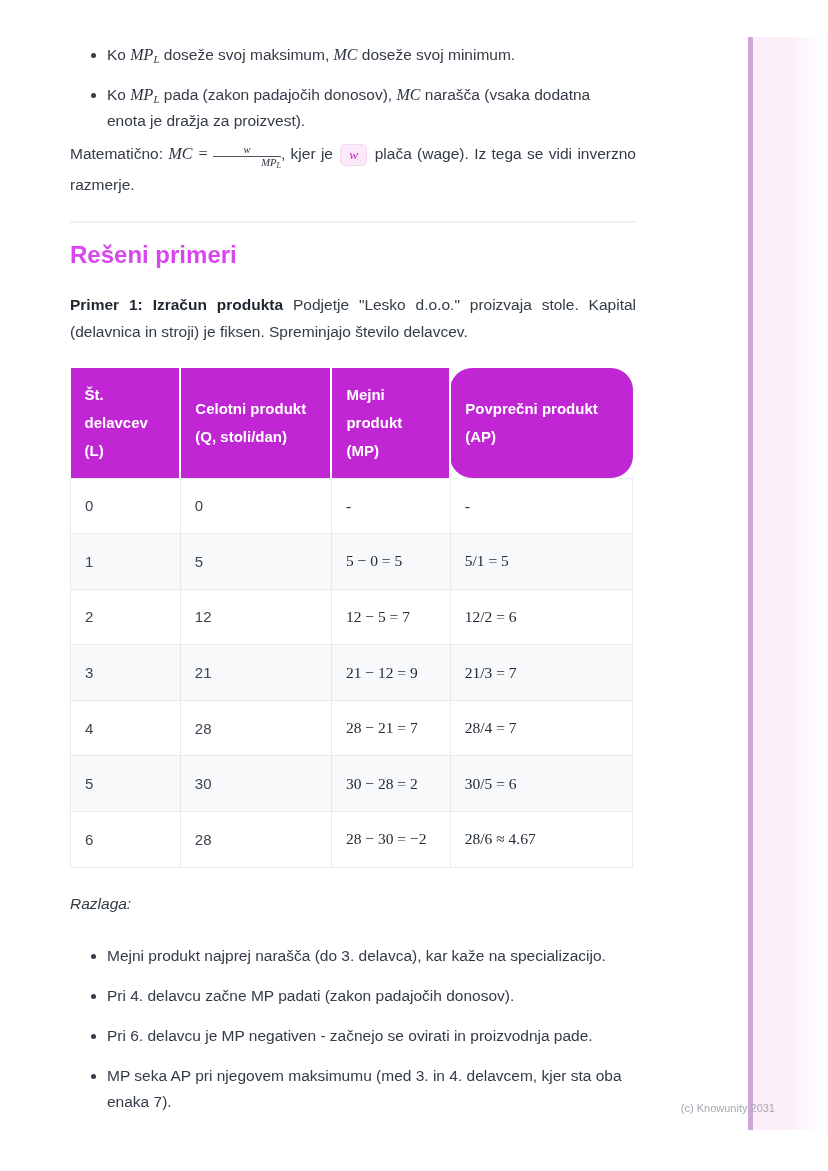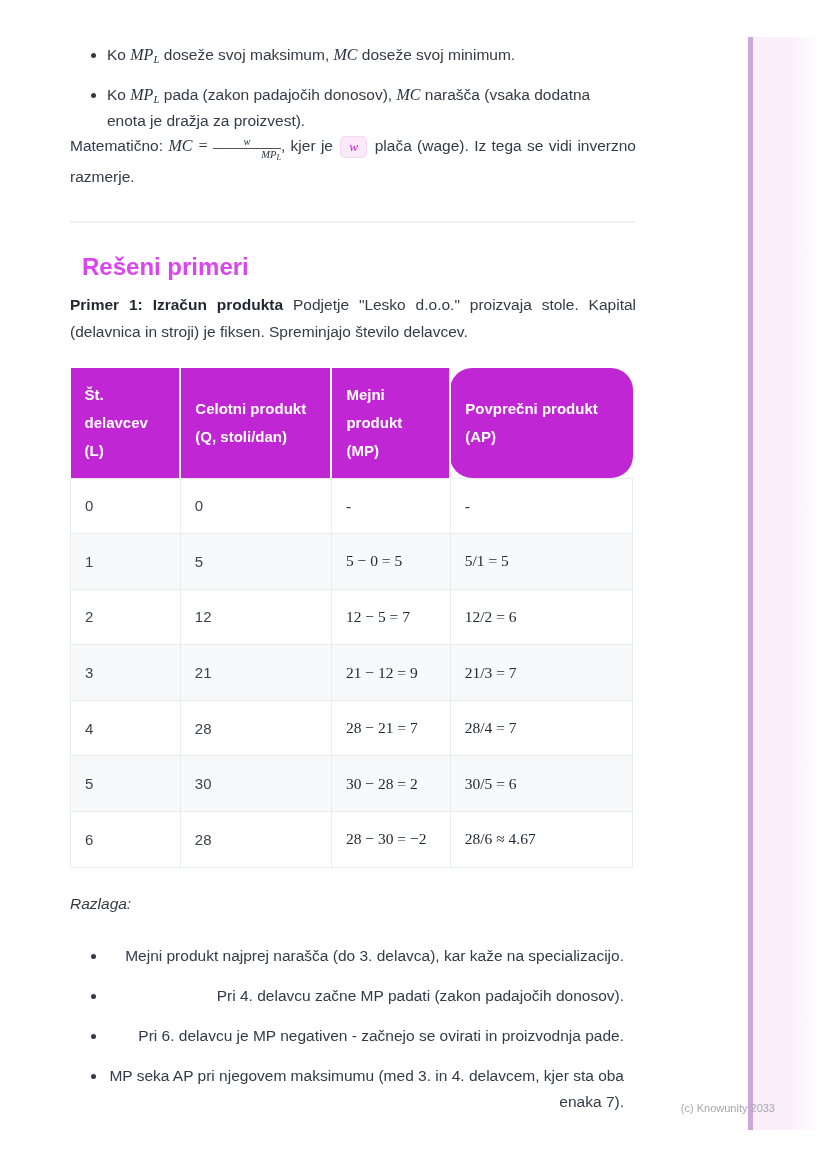--- a/index.html
+++ b/index.html
@@ -10,21 +10,21 @@
   .stripe-fill{position:absolute;left:753px;top:37px;width:68px;height:1093px;z-index:0;
         background:linear-gradient(to right,#fbeffa 0%,#fbeffa 55%,rgba(251,239,250,0) 100%);}
   .content{position:absolute;left:70px;width:566px;z-index:2;}
   
   .intro{top:30px;}
   ul.bullets{margin:12px;padding-left:25px;list-style:disc;}
   ul.bullets li{font-size:15.5px;line-height:26px;margin-bottom:14px;color:#333b47;}
   .mvar{font-family:"Liberation Serif","DejaVu Serif",serif;font-style:italic;font-size:16px;color:#2b3340;}
   sub.msub{font-family:"Liberation Serif","DejaVu Serif",serif;font-style:italic;font-size:11px;vertical-align:-3px;line-height:0;}
   
-  .math-para{top:131px;font-size:15.5px;line-height:29px;text-align:justify;color:#333b47;}
+  .math-para{top:139px;font-size:15.5px;line-height:29px;text-align:justify;color:#333b47;}
   .frac{display:inline-block;vertical-align:-7px;text-align:center;line-height:1;
         font-family:"Liberation Serif","DejaVu Serif",serif;font-style:italic;font-size:10.5px;color:#2b3340;}
   .frac .num{display:block;border-bottom:1px solid #4b5563;padding:0 3px 1px;}
   .frac .den{display:block;padding-top:1px;white-space:nowrap;margin-left:48px;}
   .frac .den sub{font-size:8px;vertical-align:-2px;}
   .code-badge{display:inline-block;background:#fbe9f9;color:#c026d3;border:1px solid #f5d8f0;
         border-radius:5px;padding:1px 8px 2px;font-family:"Liberation Serif","DejaVu Serif",serif;
         font-style:italic;font-size:13.5px;line-height:17px;margin:0 2px;}
   
   .divider{position:absolute;left:70px;top:221px;width:565px;height:0;border-top:2px solid #f0f0f1;z-index:2;}
@@ -39,21 +39,21 @@
   .prod-table th{background:#c026d3;color:#ffffff;font-size:15px;font-weight:700;text-align:left;
         vertical-align:middle;padding:10px 14px;line-height:28px;border-right:2px solid #ffffff;}
   .prod-table th:last-child{border-right:none;border-radius:22px;}
   .prod-table tbody tr{height:55.6px;background:#ffffff;}
   .prod-table tbody tr:nth-child(even){background:#f8f9fb;}
   .prod-table td{border:1px solid #e9ecef;vertical-align:middle;padding:0 14px;font-size:15px;color:#3c4450;}
   .prod-table td.math{font-family:"Liberation Serif","DejaVu Serif",serif;font-size:15.5px;color:#222a36;}
   .col-l{width:92px;}.col-q{width:156px;}.col-mp{width:110px;margin-left:12px;}.col-ap{width:205px;}
   
   .razlaga-label{top:895px;font-style:italic;font-size:15.5px;color:#333b47;}
-  .razlaga-list{top:931px;text-align:right;}
+  .razlaga-list{top:931px;}
   .razlaga-list li{margin-bottom:7px;}
   
   .footer{position:absolute;top:1102px;right:53px;font-size:11px;color:#a6a6b0;z-index:3;}
   .abs{position:absolute;}
 </style>
 </head>
 <body>
 
 <div class="page">
 
@@ -66,21 +66,21 @@
       <li><span>Ko </span><span class="mvar">MP</span><sub class="msub">L</sub><span> pada (zakon padajočih donosov), </span><span class="mvar">MC</span><span> narašča (vsaka dodatna enota je dražja za proizvest).</span></li>
     </ul>
   </div>
 
   <div class="content math-para abs">
     <span>Matematično: </span><span class="mvar">MC</span><span class="mvar"> = </span><span class="frac"><span class="num">w</span><span class="den"><span>MP</span><sub>L</sub></span></span><span>, kjer je </span><span class="code-badge">w</span><span> plača (wage). Iz tega se vidi inverzno razmerje.</span>
   </div>
 
   <div class="divider"></div>
 
-  <h2 class="content section-heading abs" style="margin:12px;">Rešeni primeri</h2>
+  <h2 class="content section-heading abs" style="margin:0;">Rešeni primeri</h2>
 
   <p class="content primer-para abs" style="margin:0;">
     <b>Primer 1: Izračun produkta</b><span> Podjetje "Lesko d.o.o." proizvaja stole. Kapital (delavnica in stroji) je fiksen. Spreminjajo število delavcev.</span>
   </p>
 
   <table class="prod-table">
     <thead>
       <tr>
         <th class="col-l">Št. delavcev (L)</th>
         <th class="col-q">Celotni produkt (Q, stoli/dan)</th>
@@ -138,15 +138,15 @@
 
   <div class="content razlaga-list abs">
     <ul class="bullets">
       <li>Mejni produkt najprej narašča (do 3. delavca), kar kaže na specializacijo.</li>
       <li>Pri 4. delavcu začne MP padati (zakon padajočih donosov).</li>
       <li>Pri 6. delavcu je MP negativen - začnejo se ovirati in proizvodnja pade.</li>
       <li>MP seka AP pri njegovem maksimumu (med 3. in 4. delavcem, kjer sta oba enaka 7).</li>
     </ul>
   </div>
 
-  <div class="footer">(c) Knowunity 2033</div>
+  <div class="footer">(c) Knowunity 2031</div>
 
 </div>
 
 </body></html>

